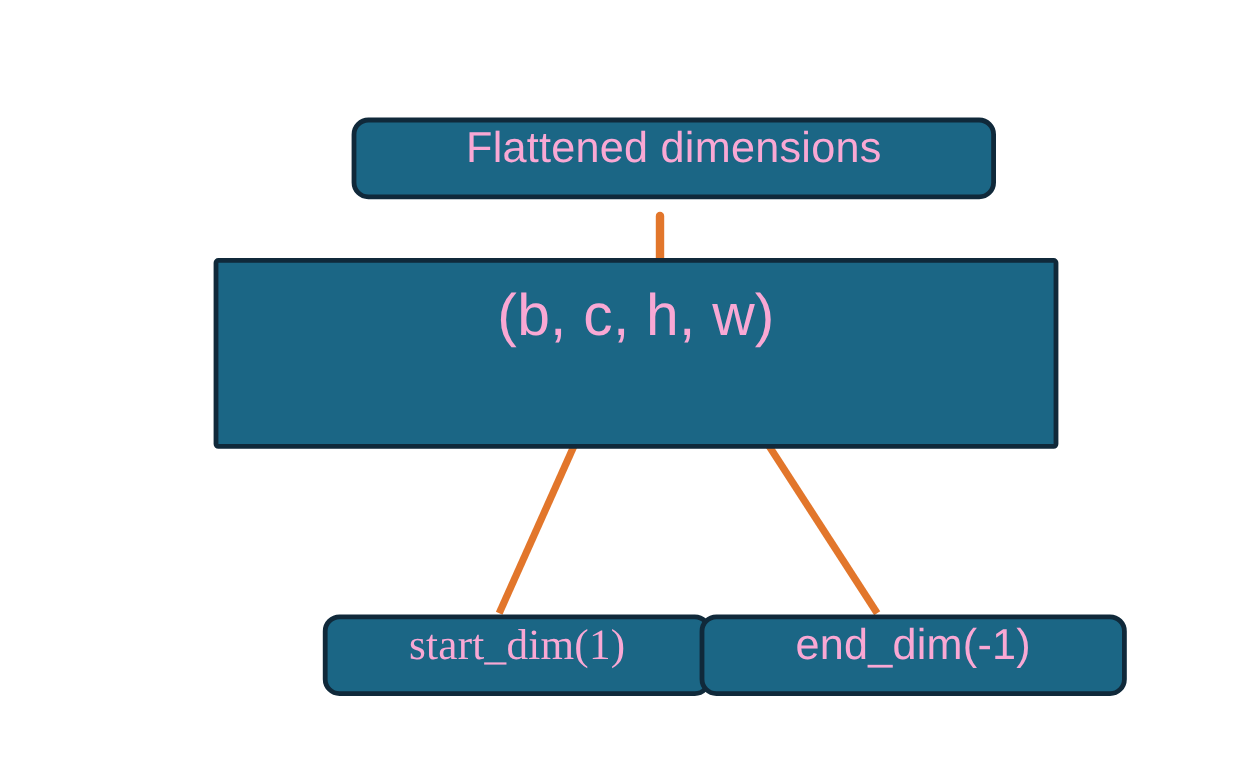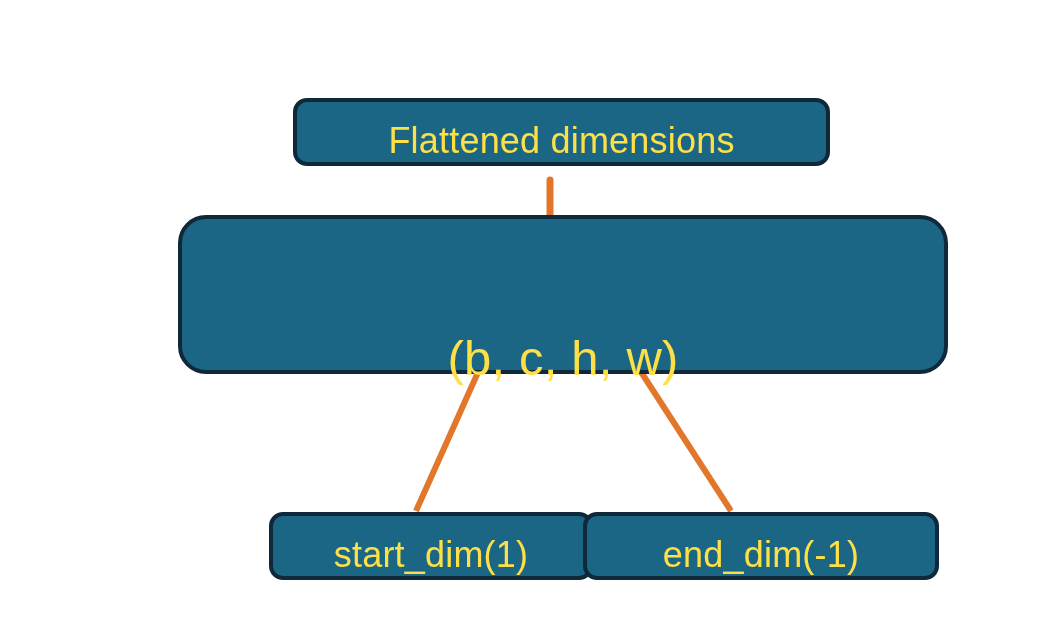--- a/index.html
+++ b/index.html
@@ -23,59 +23,60 @@
     background: #ffffff;
   }
 
   .node-box {
     position: absolute;
     box-sizing: border-box;
     background: #1b6685;
     border: 4px solid #10293a;
     border-radius: 14px;
     display: flex;
-    align-items: flex-end;
+    align-items: flex-start;
     justify-content: center;
-    color: #fde047;
+    color: #f9a8d4;
     font-weight: 400;
     letter-spacing: 0.2px;
     white-space: nowrap;
     user-select: none;
   }
 
   
   #box-flattened {
     left: 293px;
     top: 98px;
     width: 537px;
     height: 68px;
     font-size: 36px;
   }
 
   
   #box-shape {
     left: 178px;
     top: 215px;
-    width: 770px;
+    width: 704px;
     height: 159px;
-    border-radius: 28px;
+    border-radius: 4px;
     font-size: 49px;
   }
   #box-shape .node-label {
     position: relative;
     top: 16px;
   }
 
   
   #box-start-dim {
     left: 269px;
     top: 512px;
     width: 324px;
     height: 68px;
     font-size: 36px;
+    font-family: Liberation Serif, serif;
   }
 
   
   #box-end-dim {
     left: 583px;
     top: 512px;
     width: 356px;
     height: 68px;
     font-size: 36px;
   }

